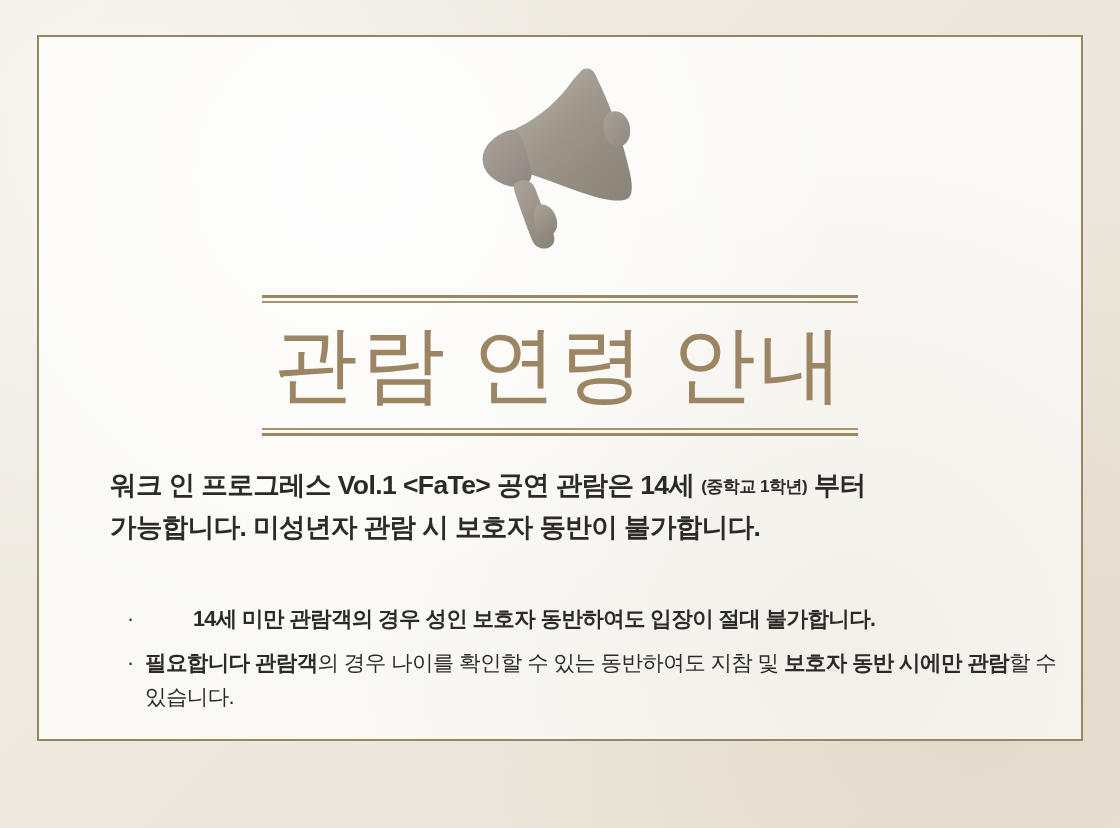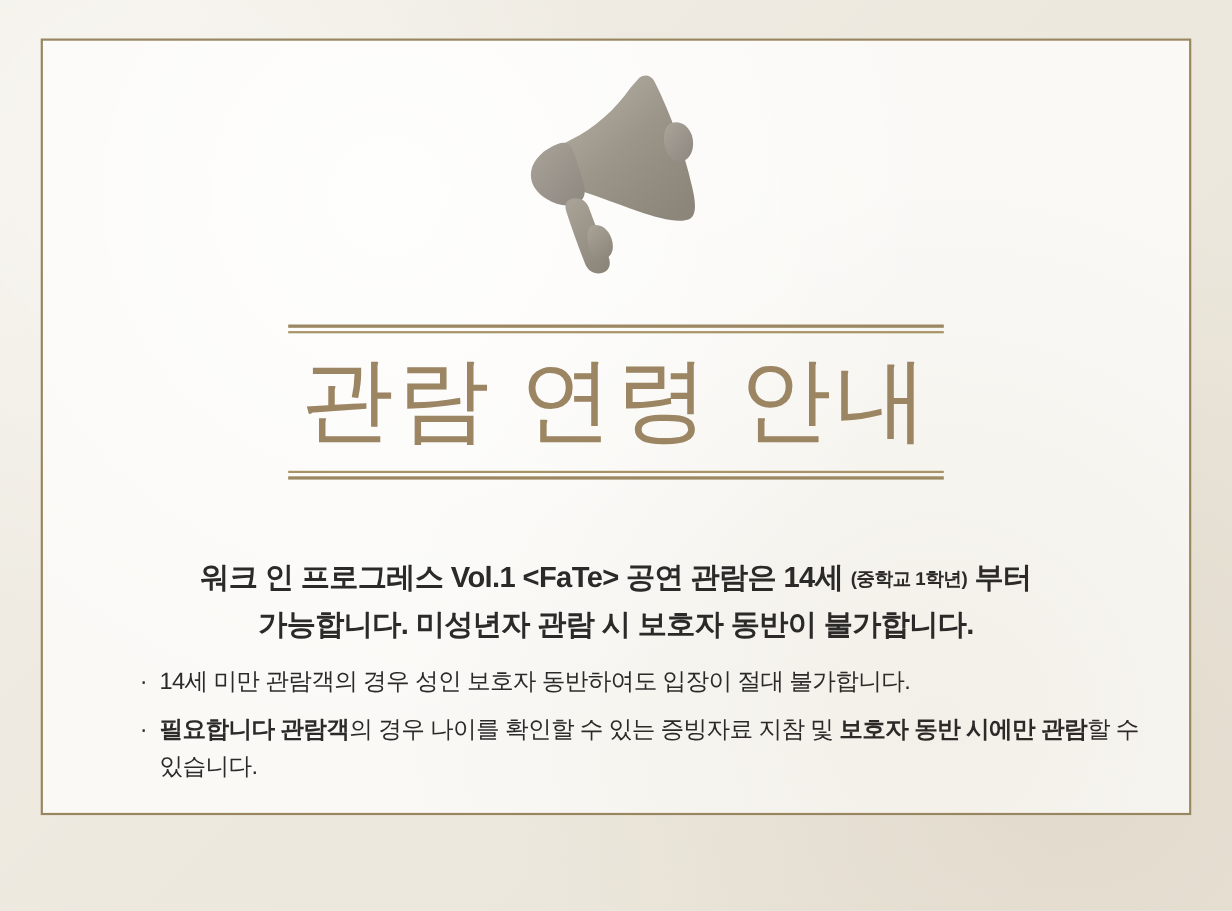--- a/index.html
+++ b/index.html
@@ -121,23 +121,23 @@
     font-weight: 400;
     white-space: nowrap;
     padding: 8px 0 10px;
   }
 
   
   .lead {
     position: absolute;
     left: 50%;
     transform: translateX(-50%);
-    top: 468px;
+    top: 428px;
     width: 900px;
-    text-align: center;
+    text-align: left;
     color: #2b2a28;
     font-weight: 700;
     font-size: 26.5px;
     line-height: 41px;
     letter-spacing: -0.022em;
   }
   .lead .sub {
     font-size: 17px;
     font-weight: 700;
     letter-spacing: -0.03em;
@@ -171,21 +171,22 @@
   .note-body {
     flex: 1 1 auto;
   }
   .note-body b {
     font-weight: 700;
   }
   .note-body span.reg {
     font-weight: 500;
   }
   .note:first-child .note-body {
-    font-weight: 400;
+    font-weight: 700;
+    margin-left: 48px;
   }
 </style>
 </head>
 <body>
 
 <div class="poster">
 
   <div class="frame">
     <div class="frame-inner">
 
@@ -232,20 +233,20 @@
 
       <div class="notes">
 
         <div class="note">
           <span class="note-marker">·</span>
           <span class="note-body">14세 미만 관람객의 경우 성인 보호자 동반하여도 입장이 절대 불가합니다.</span>
         </div>
 
         <div class="note">
           <span class="note-marker">·</span>
-          <span class="note-body"><b>필요합니다 관람객</b><span class="reg">의 경우 나이를 확인할 수 있는 증빙자료 지참 및 </span><b>보호자 동반 시에만</b><span class="reg"> </span><b>관람</b><span class="reg">할 수 있습니다.</span></span>
+          <span class="note-body"><b>필요합니다 관람객</b><span class="reg">의 경우 나이를 확인할 수 있는 동반하여도 지참 및 </span><b>보호자 동반 시에만</b><span class="reg"> </span><b>관람</b><span class="reg">할 수 있습니다.</span></span>
         </div>
 
       </div>
 
     </div>
   </div>
 </div>
 
 </body></html>

